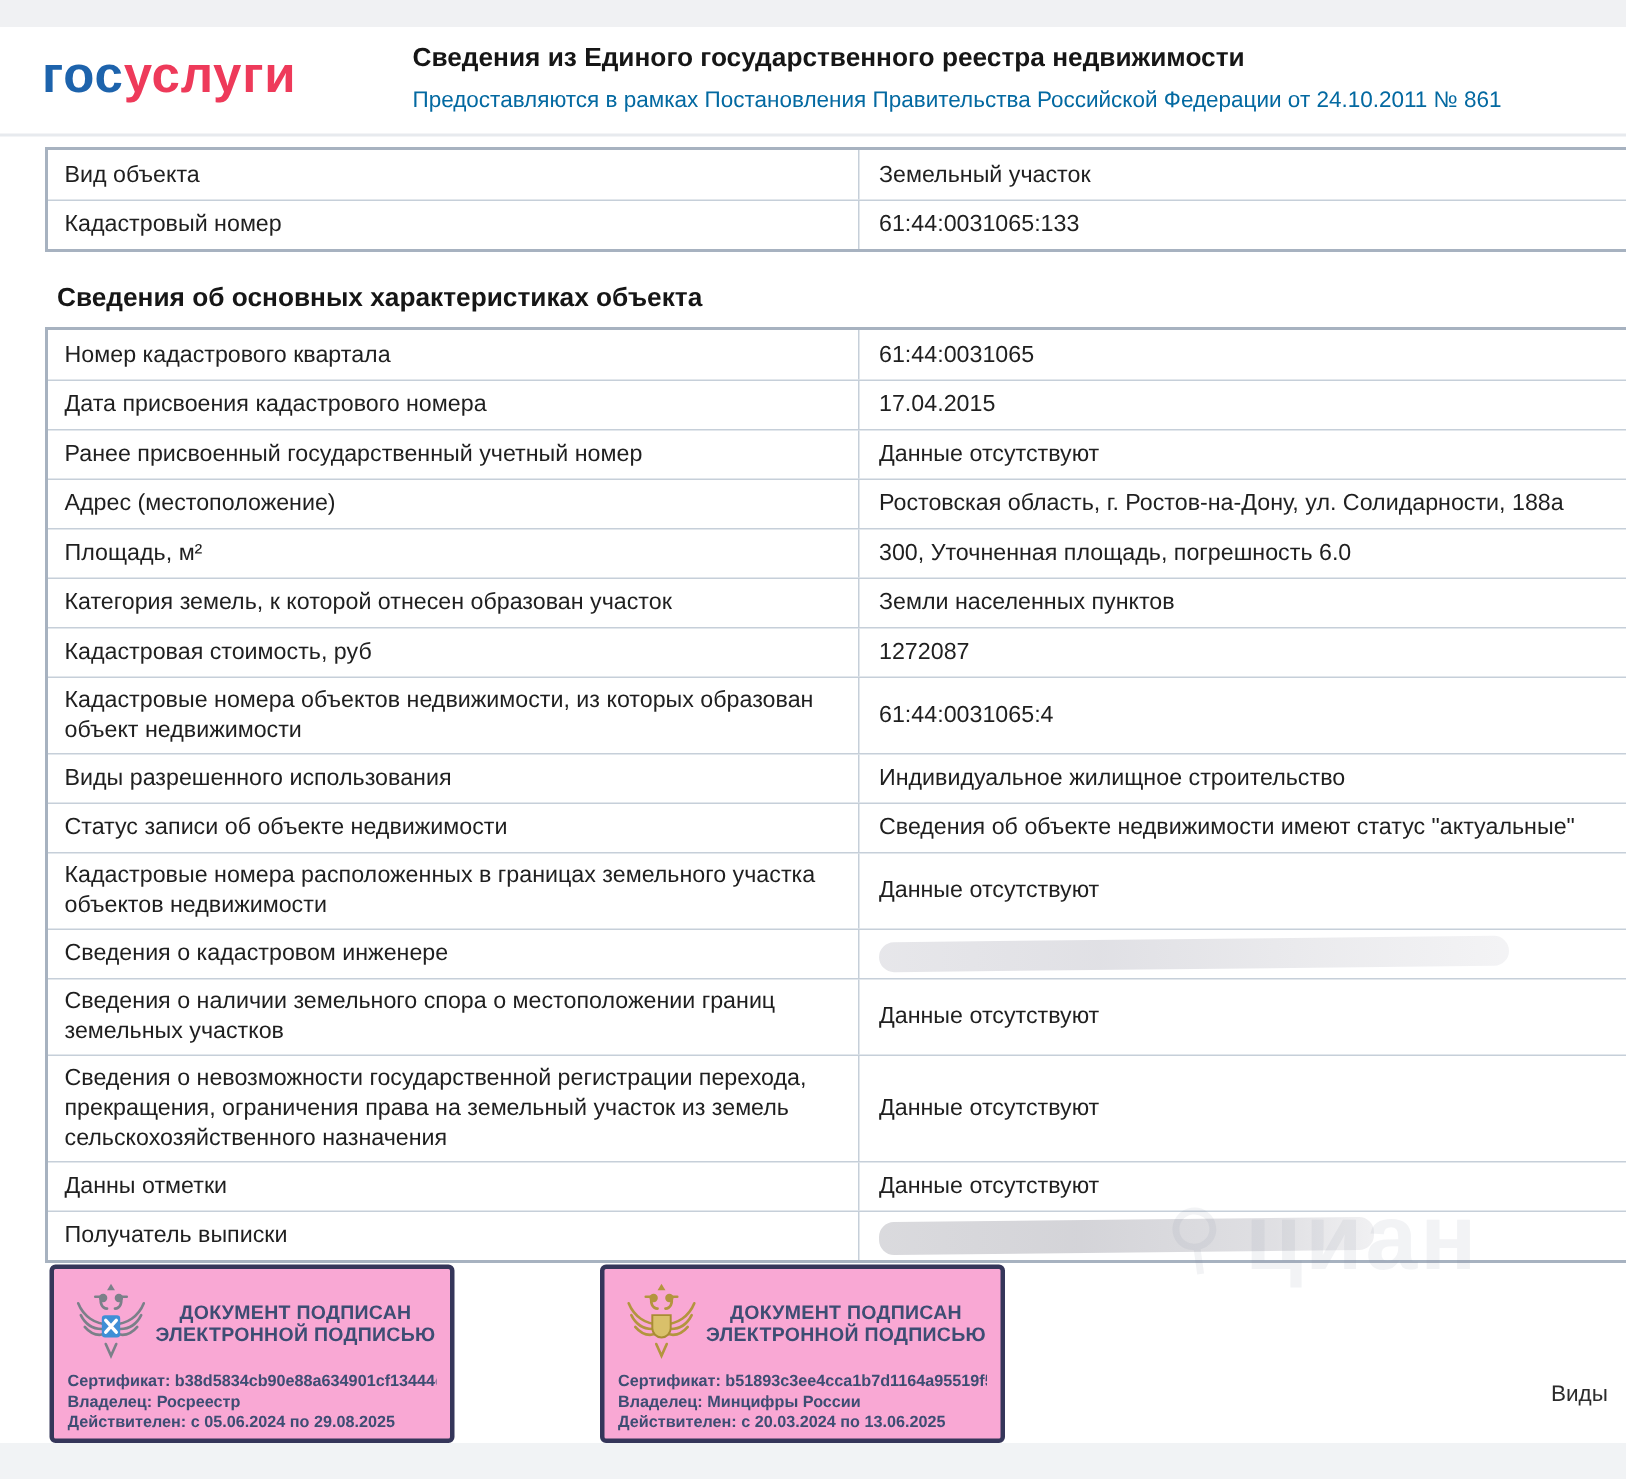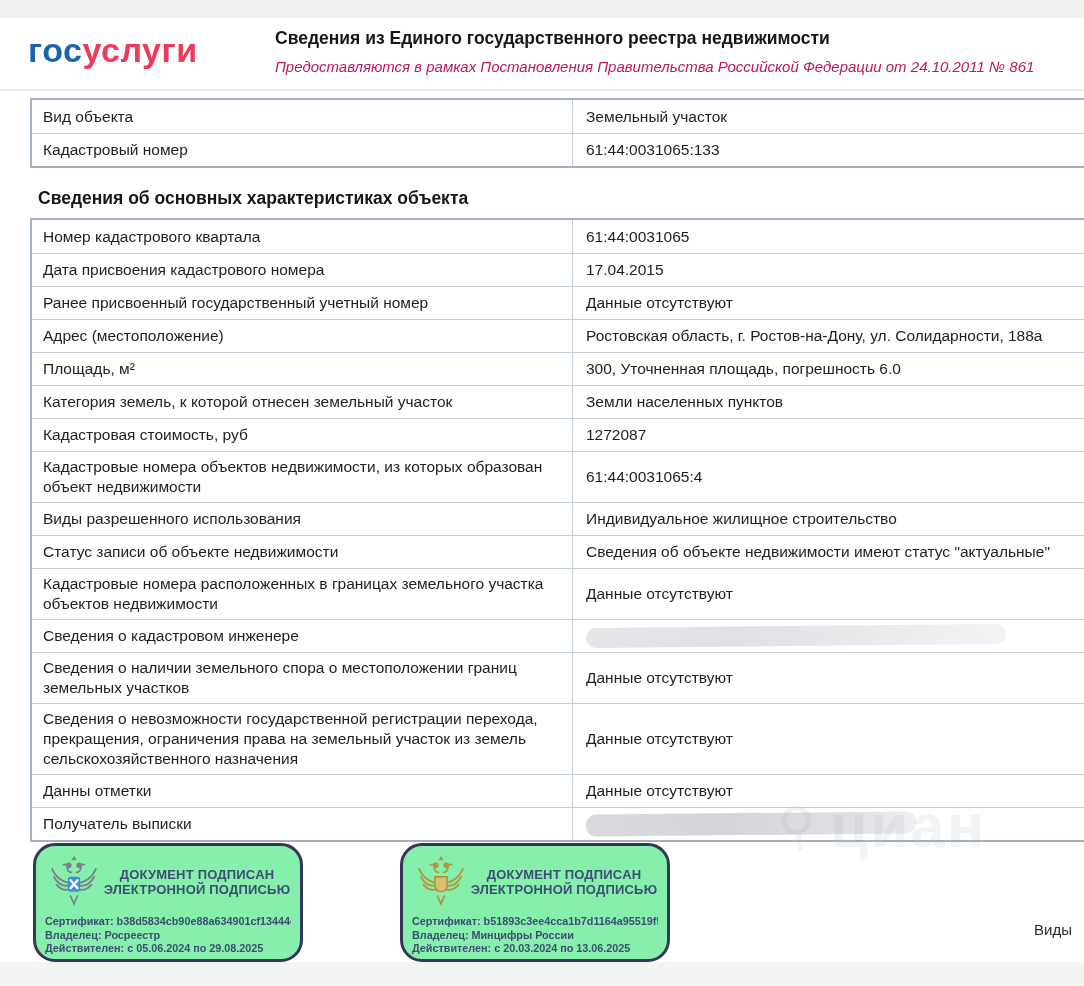--- a/index.html
+++ b/index.html
@@ -24,21 +24,21 @@
   .header { position:absolute; top:18px; left:0; width:1084px; height:72px; background:#fff; }
   .logo { position:absolute; left:28px; top:13px; font-size:34px; font-weight:bold; letter-spacing:0.5px; }
   .logo .blue { color:#1d63ac; }
   .logo .red  { color:#ee3a5a; }
   .doc-title {
     position:absolute; left:275px; top:10px;
     font-size:17.5px; font-weight:bold; color:#161616;
   }
   .doc-subtitle {
     position:absolute; left:275px; top:40px;
-    font-size:15px; color:#be185d;font-style:italic;
+    font-size:15px; color:#0369a1;
   }
   .header-divider {
     position:absolute; top:89px; left:0; width:1084px; height:2px; background:#e7eaee;
   }
   
   .tables-area { position:absolute; top:98px; left:30px; width:1120px; }
   .reg-table {
     width:1120px;
     border:2px solid #a7b2c0;
     border-right:none;
@@ -72,22 +72,22 @@
   }
   .smudge.dark {
     width:330px; height:22px;
     background:linear-gradient(90deg,#d6d6da 0%, #cfcfd4 40%, #dcdce0 80%, #efeff1 100%);
   }
   
   .stamp {
     position:absolute; top:843px;
     width:270px; height:119px;
     border:3px solid #35365a;
-    border-radius:22px;
-    background:#86efac;
+    border-radius:4px;
+    background:#f9a8d4;
     padding:7px 9px 6px 9px;
     color:#3d4d73;
   }
   .stamp-1 { left:33px; }
   .stamp-2 { left:400px; }
   .stamp-head { display:flex; align-items:center; }
   .stamp-emblem { flex:0 0 58px; height:58px; display:flex; align-items:center; justify-content:center; }
   .stamp-heading {
     flex:1; text-align:center;
     font-size:13px; font-weight:bold; line-height:15px;
@@ -153,21 +153,21 @@
       </div>
       <div class="t-row">
         <div class="t-label">Адрес (местоположение)</div>
         <div class="t-value">Ростовская область, г. Ростов-на-Дону, ул. Солидарности, 188а</div>
       </div>
       <div class="t-row">
         <div class="t-label">Площадь, м²</div>
         <div class="t-value">300, Уточненная площадь, погрешность 6.0</div>
       </div>
       <div class="t-row">
-        <div class="t-label">Категория земель, к которой отнесен земельный участок</div>
+        <div class="t-label">Категория земель, к которой отнесен образован участок</div>
         <div class="t-value">Земли населенных пунктов</div>
       </div>
       <div class="t-row">
         <div class="t-label">Кадастровая стоимость, руб</div>
         <div class="t-value">1272087</div>
       </div>
       <div class="t-row">
         <div class="t-label">Кадастровые номера объектов недвижимости, из которых образован объект недвижимости</div>
         <div class="t-value">61:44:0031065:4</div>
       </div>

